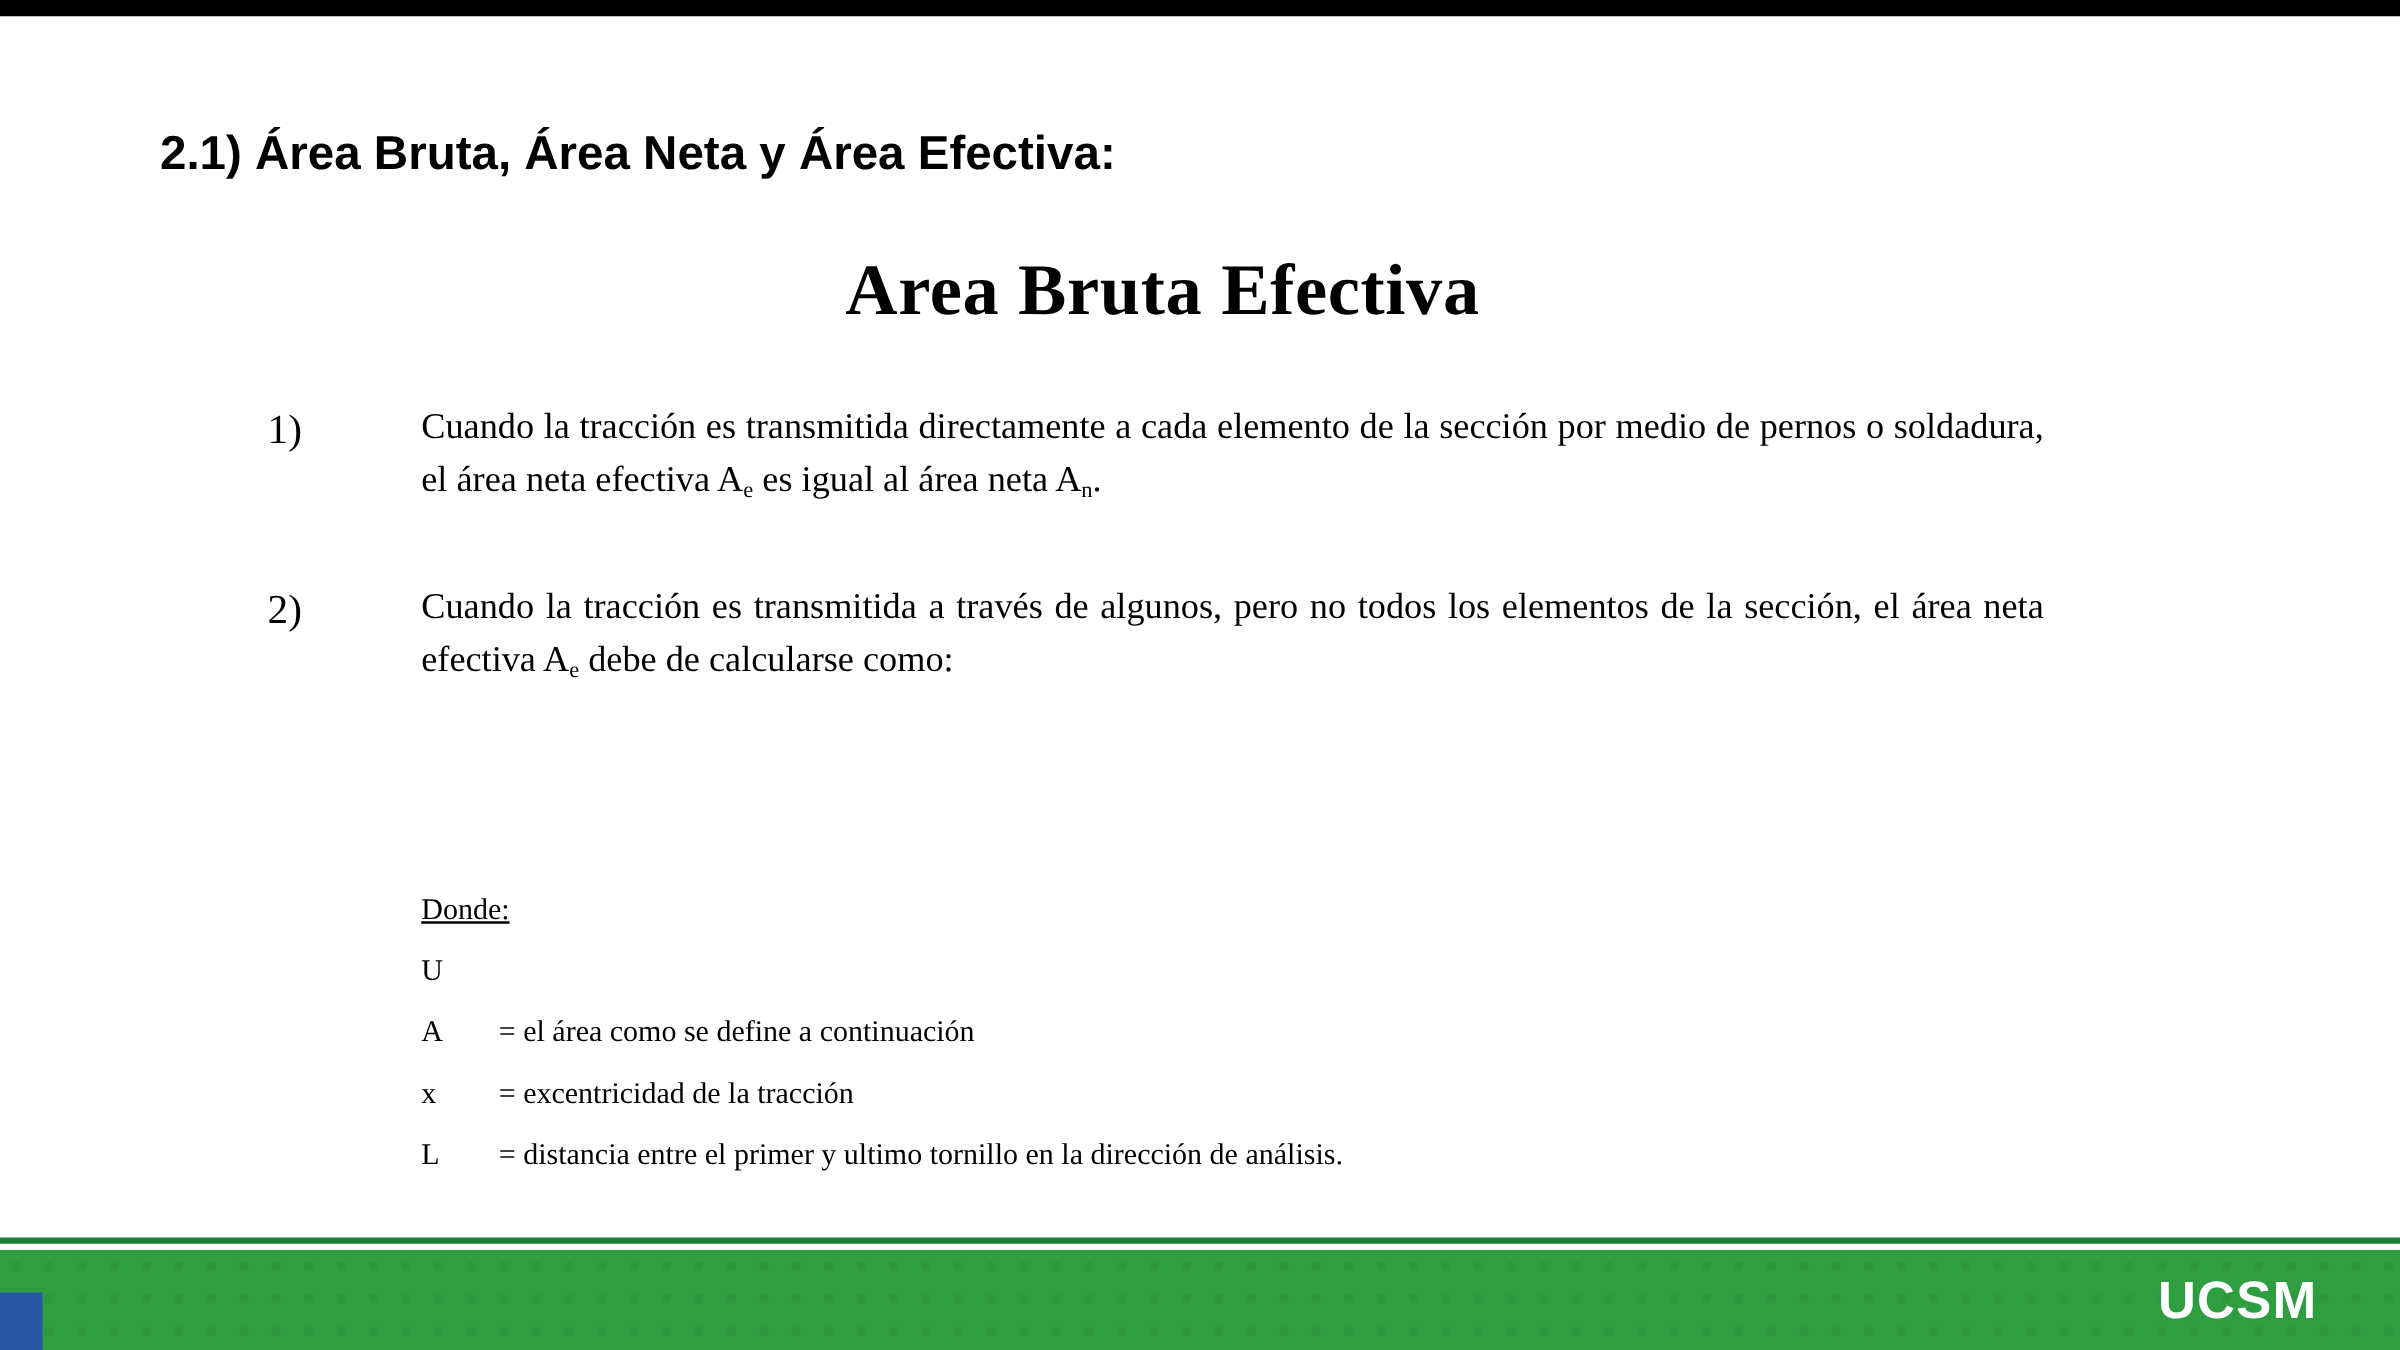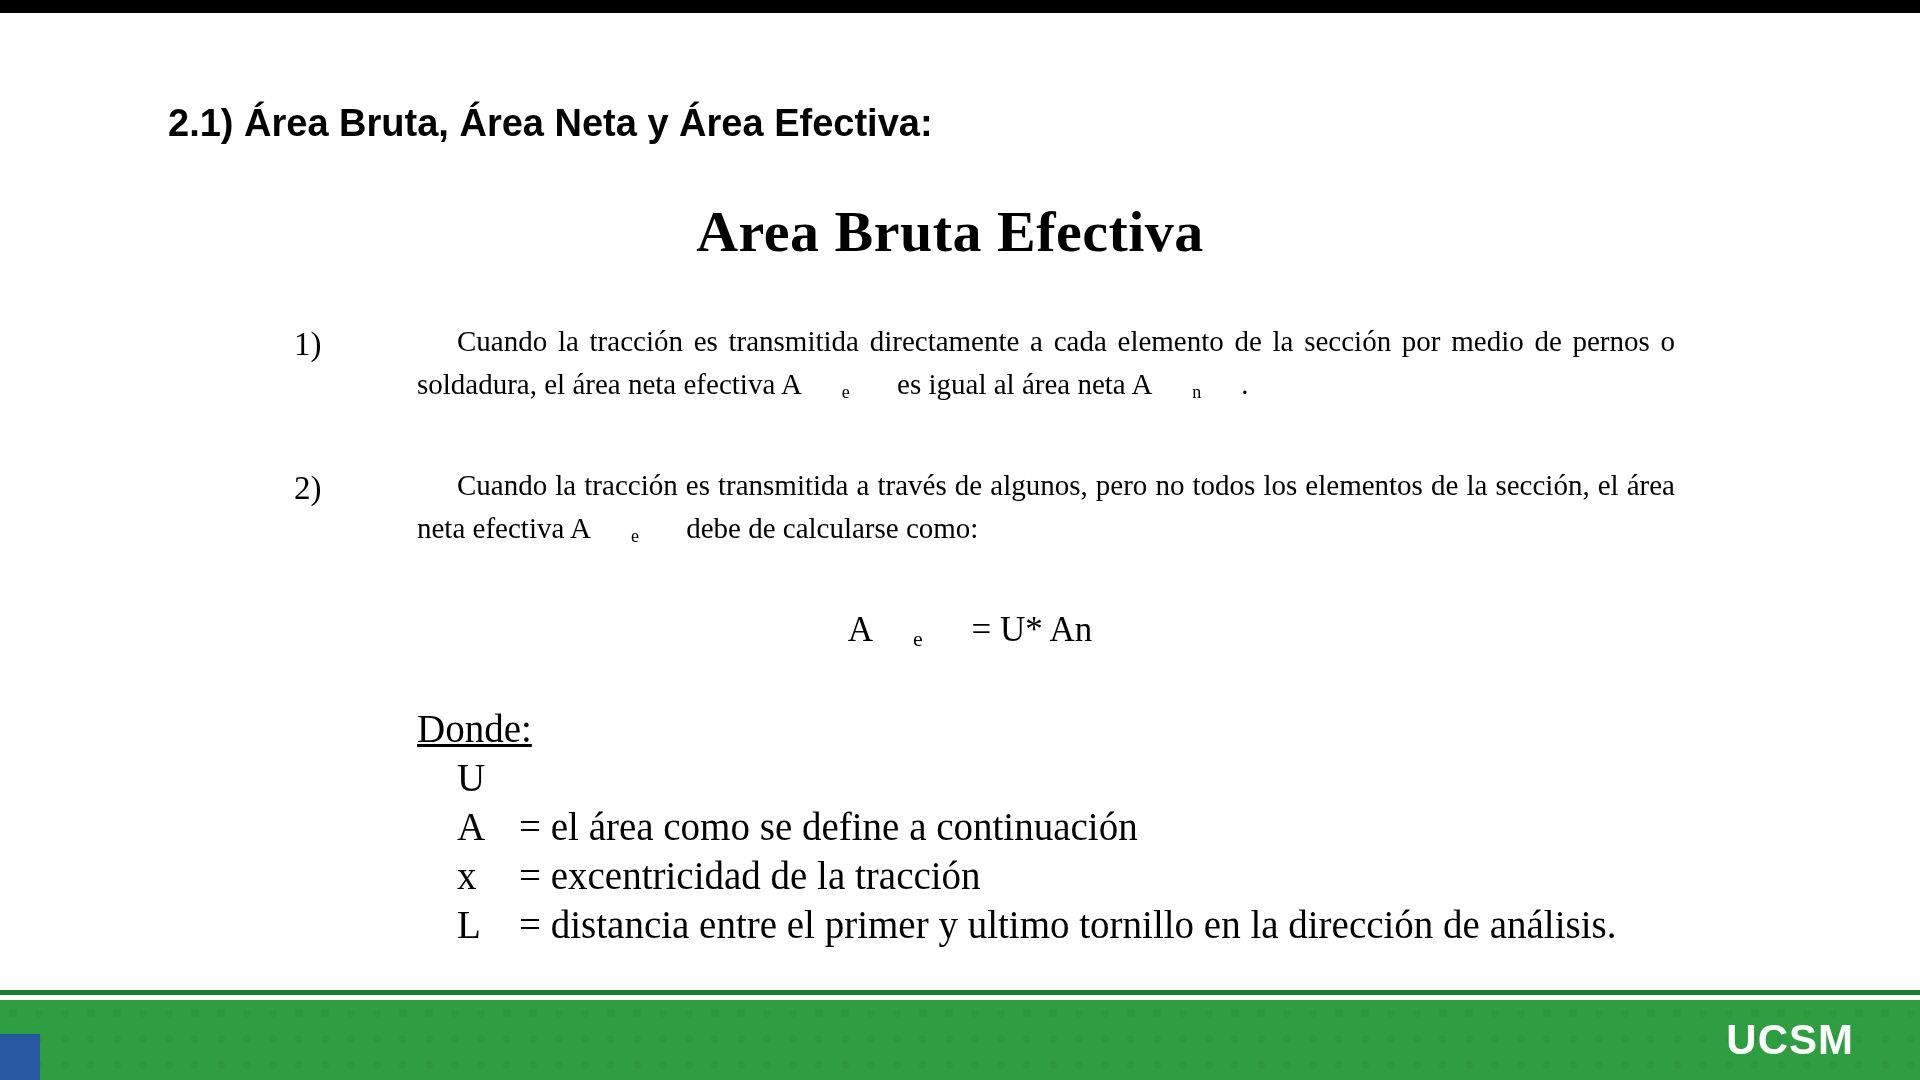--- a/index.html
+++ b/index.html
@@ -1,15 +1,15 @@
 <!DOCTYPE html>
 <html style="--green: #2f9e41; --dark_green: #1e7b34; --blue: #2857a4; --top_bar: #000000;"><head>
 <meta charset="utf-8">
 <style>
-  * { box-sizing: border-box; padding-left: 40px; }
+  * { box-sizing: border-box; }
   html, body { margin: 0; padding: 0; background: #ffffff; }
   .slide {
     position: relative;
     width: 1920px;
     height: 1080px;
     background: #ffffff;
     overflow: hidden;
     font-family: "Liberation Serif", serif;
     color: #000000;
   }
@@ -68,21 +68,21 @@
   .formula {
     position: absolute;
     top: 610px; left: 0;
     width: 100%;
     text-align: center;
     font-size: 35px;
   }
   .donde-block {
     position: absolute;
     top: 704px; left: 199px;
-    font-size: 39px;
+    font-size: 24px;
     line-height: 49px;
   }
   .donde-label {
     text-decoration: underline;
     display: inline-block;
   }
   .def-row { display: flex; }
   .def-symbol { width: 62px; flex: 0 0 62px; }
   .def-text { white-space: nowrap; }
   .footer-line {
@@ -132,21 +132,20 @@
     <div class="list-item item-1">
       <span class="item-number">1)</span>
       <p class="item-text"><span>Cuando la tracción es transmitida directamente a cada elemento de la sección por medio de pernos o soldadura, el área neta efectiva A</span><sub>e</sub><span> es igual al área neta A</span><sub>n</sub><span>.</span></p>
     </div>
 
     <div class="list-item item-2">
       <span class="item-number">2)</span>
       <p class="item-text"><span>Cuando la tracción es transmitida a través de algunos, pero no todos los elementos de la sección, el área neta efectiva A</span><sub>e</sub><span> debe de calcularse como:</span></p>
     </div>
 
-    <div class="formula"><span>A</span><sub>e</sub><span> = U* An</span></div>
 
     <div class="donde-block">
       <span class="donde-label">Donde:</span>
       <div class="def-row">
         <span class="def-symbol">U</span>
       </div>
       <div class="def-row">
         <span class="def-symbol">A</span>
         <span class="def-text">= el área como se define a continuación</span>
       </div>

